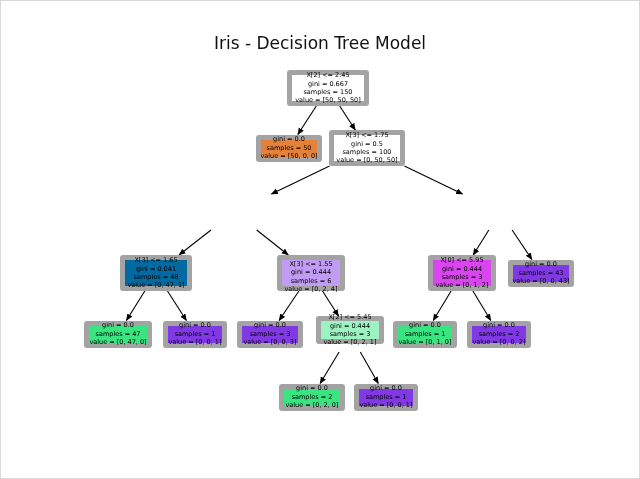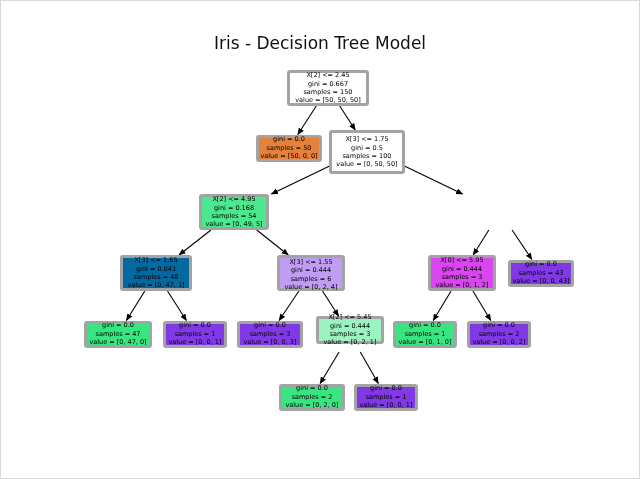--- a/index.html
+++ b/index.html
@@ -16,21 +16,21 @@
     left:0;top:33px;width:640px;
     text-align:center;
     font-size:17px;
     color:#111111;
   }
   #edges-svg{position:absolute;left:0;top:0;}
   .edge{stroke:#000000;stroke-width:1.1;}
   .node{
     position:absolute;
     box-sizing:border-box;
-    border:3px solid #a3a3a3;
+    border:5px solid #a3a3a3;
     border-radius:3px;
     display:flex;
     flex-direction:column;
     align-items:center;
     justify-content:center;
     text-align:center;
     color:#000000;
   }
   .node .nl{
     font-size:6.5px;
@@ -77,33 +77,27 @@
     <div class="nl">samples = 150</div>
     <div class="nl">value = [50, 50, 50]</div>
   </div>
 
   <div class="node" style="left: 256px; top: 134.5px; width: 66px; height: 27px; background: rgb(229, 129, 57);">
     <div class="nl">gini = 0.0</div>
     <div class="nl">samples = 50</div>
     <div class="nl">value = [50, 0, 0]</div>
   </div>
 
-  <div class="node" style="left: 329px; top: 130px; width: 76px; height: 44px; background: rgb(255, 255, 255);">
+  <div class="node" style="left: 329px; top: 130px; width: 76px; height: 36px; background: rgb(255, 255, 255);">
     <div class="nl">X[3] &lt;= 1.75</div>
     <div class="nl">gini = 0.5</div>
     <div class="nl">samples = 100</div>
     <div class="nl">value = [0, 50, 50]</div>
   </div>
 
-  <div class="node" style="left: 199px; top: 194px; width: 70px; height: 36px; background: rgb(77, 232, 142);">
-    <div class="nl">X[2] &lt;= 4.95</div>
-    <div class="nl">gini = 0.168</div>
-    <div class="nl">samples = 54</div>
-    <div class="nl">value = [0, 49, 5]</div>
-  </div>
 
 
   <div class="node" style="left: 120px; top: 255px; width: 72px; height: 36px; background: #0369a1;">
     <div class="nl">X[3] &lt;= 1.65</div>
     <div class="nl">gini = 0.041</div>
     <div class="nl">samples = 48</div>
     <div class="nl">value = [0, 47, 1]</div>
   </div>
 
   <div class="node" style="left: 277px; top: 255px; width: 68px; height: 36px; background: rgb(192, 156, 242); justify-content: space-between;">

